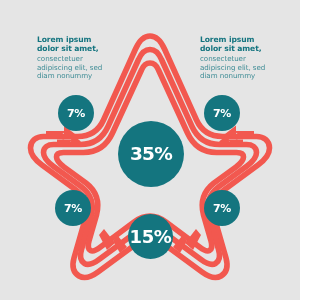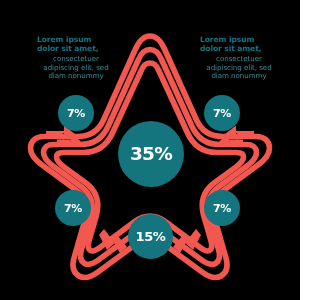--- a/index.html
+++ b/index.html
@@ -11,21 +11,21 @@
     width: 300px;
     height: 300px;
     overflow: hidden;
     font-family: "DejaVu Sans", sans-serif;
     -webkit-font-smoothing: antialiased;
   }
   #infographic {
     position: relative;
     width: 300px;
     height: 300px;
-    background: #000000;
+    background: #e5e5e5;
   }
   #star-svg {
     position: absolute;
     left: 0;
     top: 0;
     width: 300px;
     height: 300px;
     display: block;
   }
   .text-block {
@@ -45,21 +45,20 @@
     white-space: pre-line;
   }
   .tb-body {
     font-family: "DejaVu Sans", sans-serif;
     font-weight: normal;
     font-size: 7.1px;
     letter-spacing: -0.05px;
     color: #3e8c95;
     margin: 0;
     white-space: pre-line;
-    text-align: center;
   }
   .pct-circle {
     position: absolute;
     border-radius: 50%;
     background: #14757f;
     display: flex;
     align-items: center;
     justify-content: center;
     box-sizing: border-box;
   }
@@ -74,21 +73,21 @@
   .pct-circle.center {
     left: 118px; top: 121px;
     width: 66px; height: 66px; justify-content: center;
   }
   .pct-circle.center .pct-label { font-size: 18.5px; letter-spacing: -0.8px; }
 
   .pct-circle.bottom {
     left: 128px; top: 214px;
     width: 45px; height: 45px;
   }
-  .pct-circle.bottom .pct-label { font-size: 13px; }
+  .pct-circle.bottom .pct-label { font-size: 18px; }
 
   .pct-circle.small { width: 36px; height: 36px; }
   .pct-circle.small .pct-label { font-size: 11px; }
 
   .pct-circle.tl { left: 58px;  top: 95px; }
   .pct-circle.tr { left: 204px; top: 95px; }
   .pct-circle.bl { left: 55px;  top: 190px; }
   .pct-circle.br { left: 204px; top: 190px; }
 </style>
 </head>

